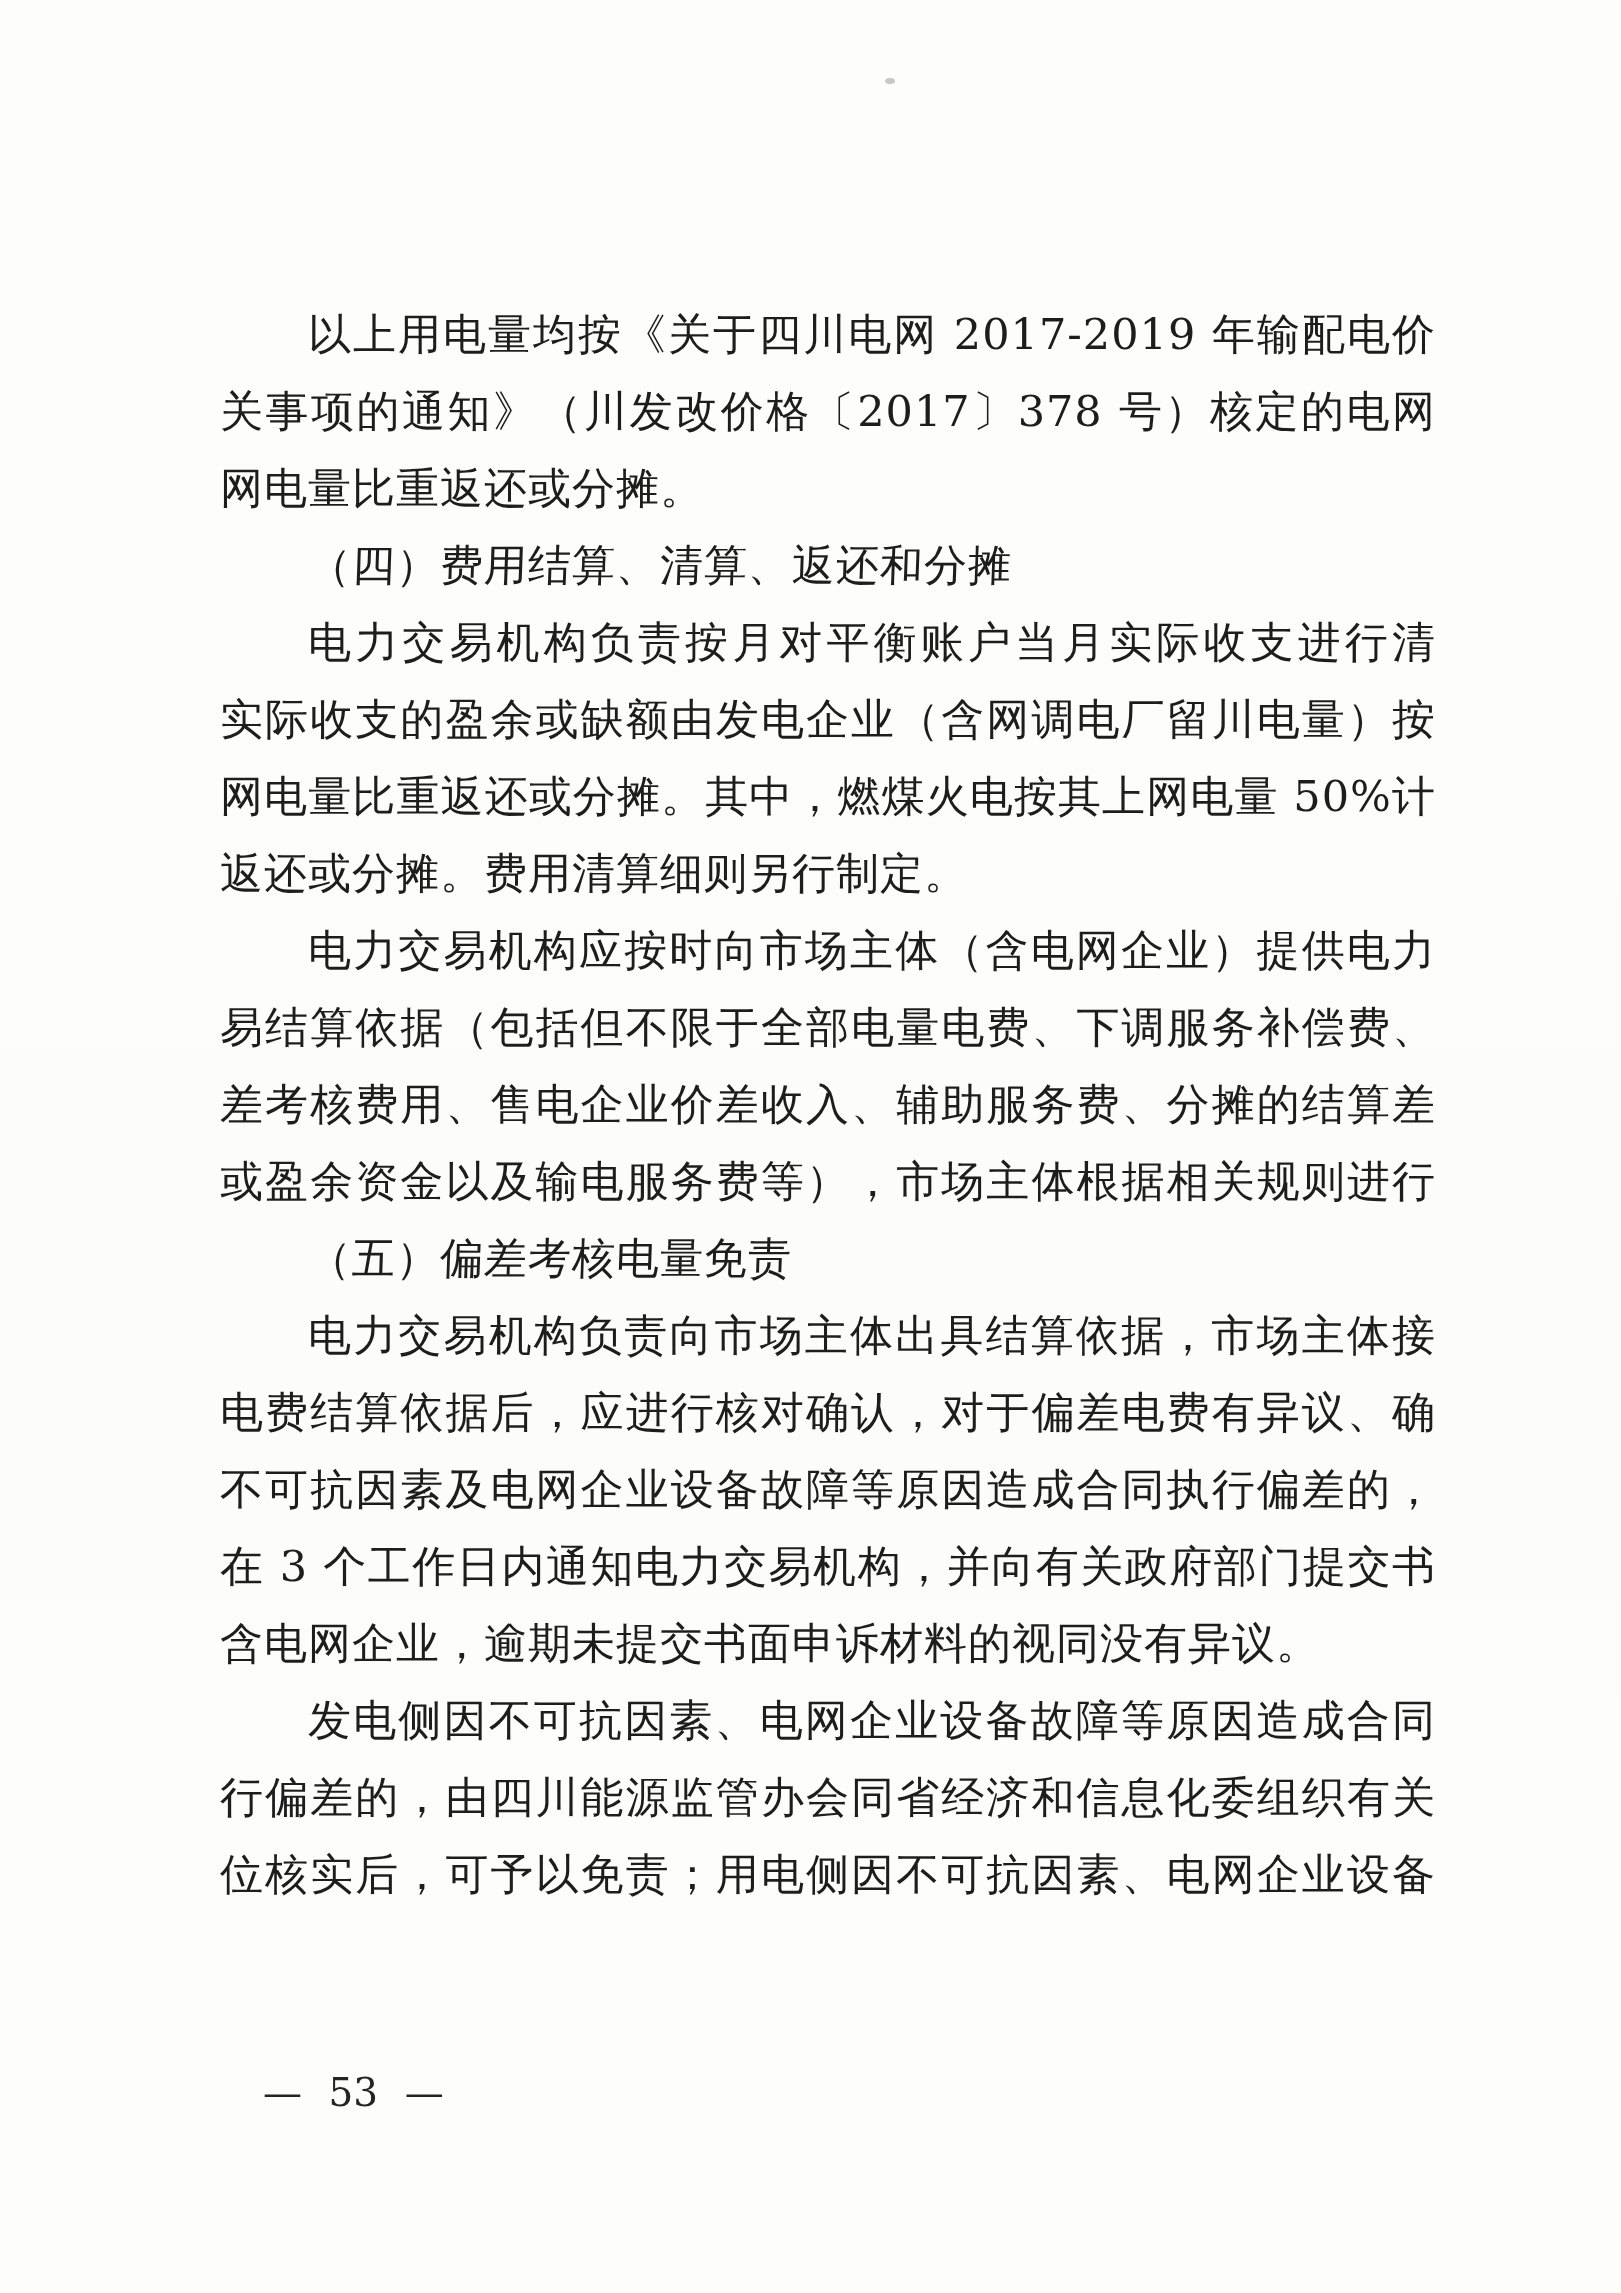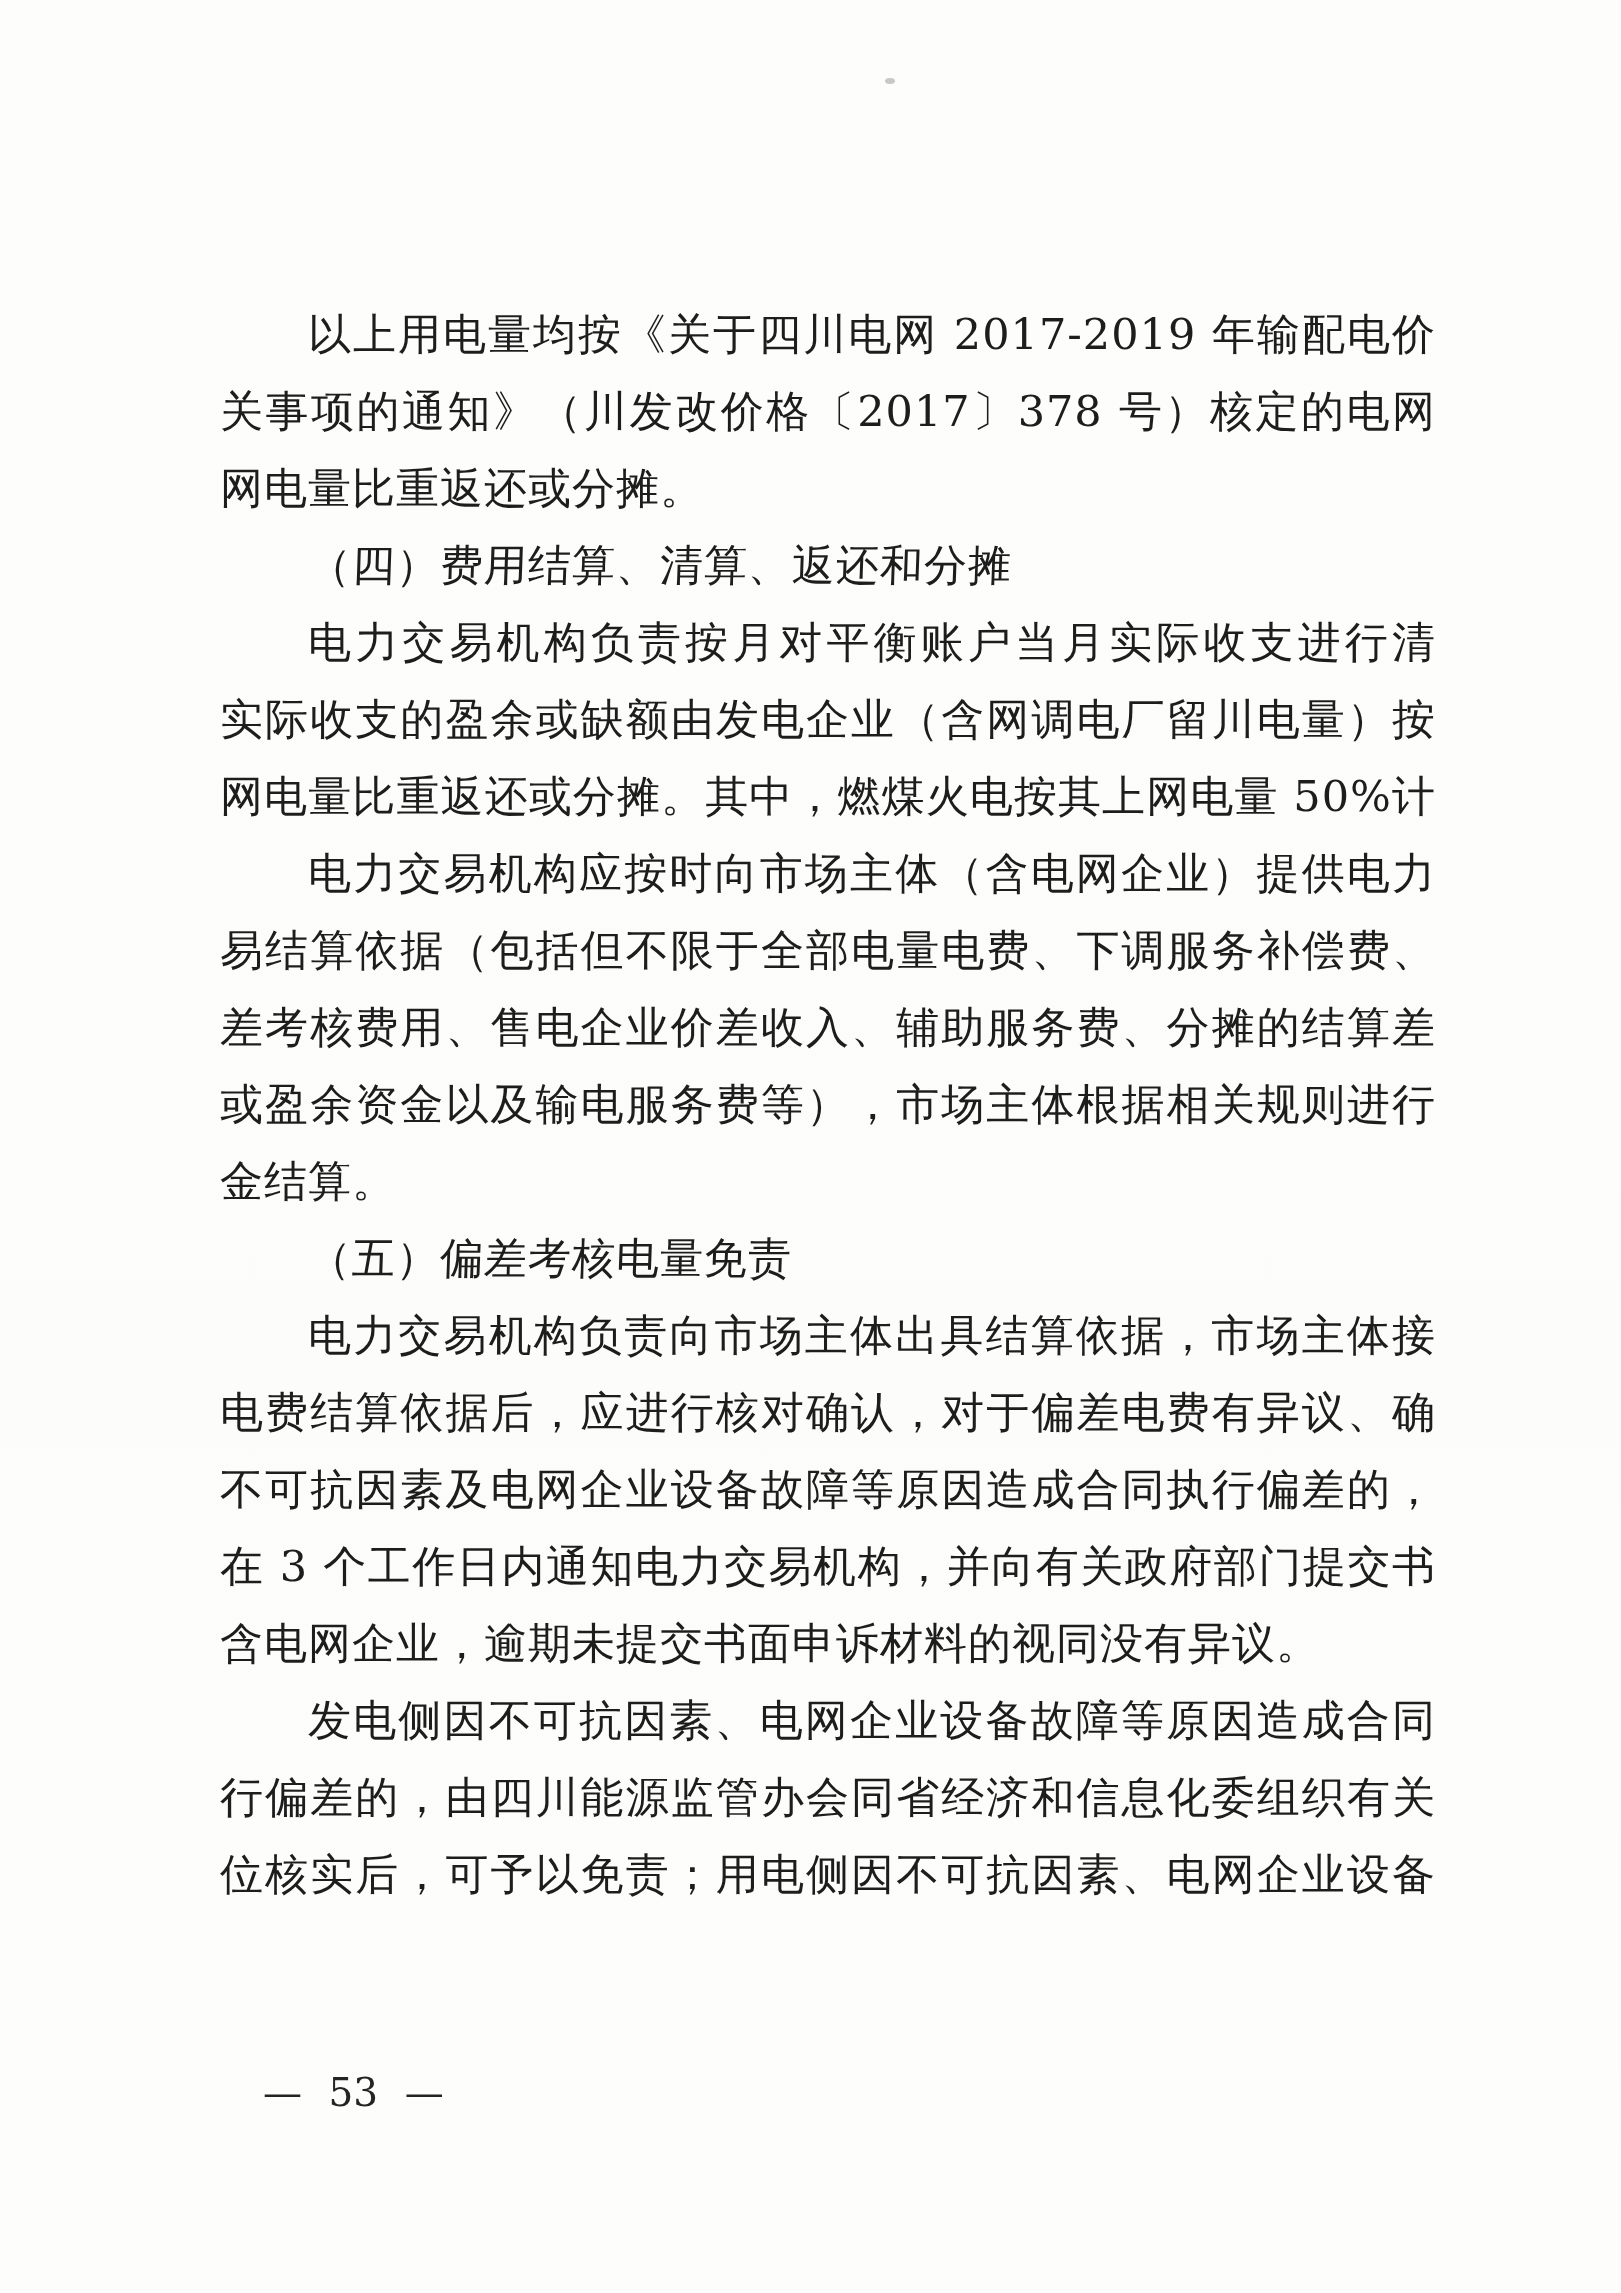--- a/index.html
+++ b/index.html
@@ -56,25 +56,25 @@
   <div class="scan-dot"></div>
 
   <div class="textblock">
     <div class="line indent fill">以上用电量均按《关于四川电网 2017-2019 年输配电价及有</div>
     <div class="line fill">关事项的通知》（川发改价格〔2017〕378 号）核定的电网企业</div>
     <div class="line">网电量比重返还或分摊。</div>
     <div class="line indent kai">（四）费用结算、清算、返还和分摊</div>
     <div class="line indent fill">电力交易机构负责按月对平衡账户当月实际收支进行清算，</div>
     <div class="line fill">实际收支的盈余或缺额由发电企业（含网调电厂留川电量）按上</div>
     <div class="line fill">网电量比重返还或分摊。其中，燃煤火电按其上网电量 50%计算</div>
+    <div class="line">返还或分摊。费用清算细则另行制定。</div>
     <div class="line indent fill">电力交易机构应按时向市场主体（含电网企业）提供电力交</div>
     <div class="line fill">易结算依据（包括但不限于全部电量电费、下调服务补偿费、偏</div>
     <div class="line fill">差考核费用、售电企业价差收入、辅助服务费、分摊的结算差额</div>
     <div class="line fill">或盈余资金以及输电服务费等），市场主体根据相关规则进行资</div>
-    <div class="line">金结算。</div>
     <div class="line indent kai">（五）偏差考核电量免责</div>
     <div class="line indent fill">电力交易机构负责向市场主体出具结算依据，市场主体接收</div>
     <div class="line fill">电费结算依据后，应进行核对确认，对于偏差电费有异议、确因</div>
     <div class="line fill">不可抗因素及电网企业设备故障等原因造成合同执行偏差的，应</div>
     <div class="line fill">在 3 个工作日内通知电力交易机构，并向有关政府部门提交书面</div>
     <div class="line">含电网企业，逾期未提交书面申诉材料的视同没有异议。</div>
     <div class="line indent fill">发电侧因不可抗因素、电网企业设备故障等原因造成合同执</div>
     <div class="line fill">行偏差的，由四川能源监管办会同省经济和信息化委组织有关单</div>
     <div class="line fill">位核实后，可予以免责；用电侧因不可抗因素、电网企业设备故</div>
   </div>

